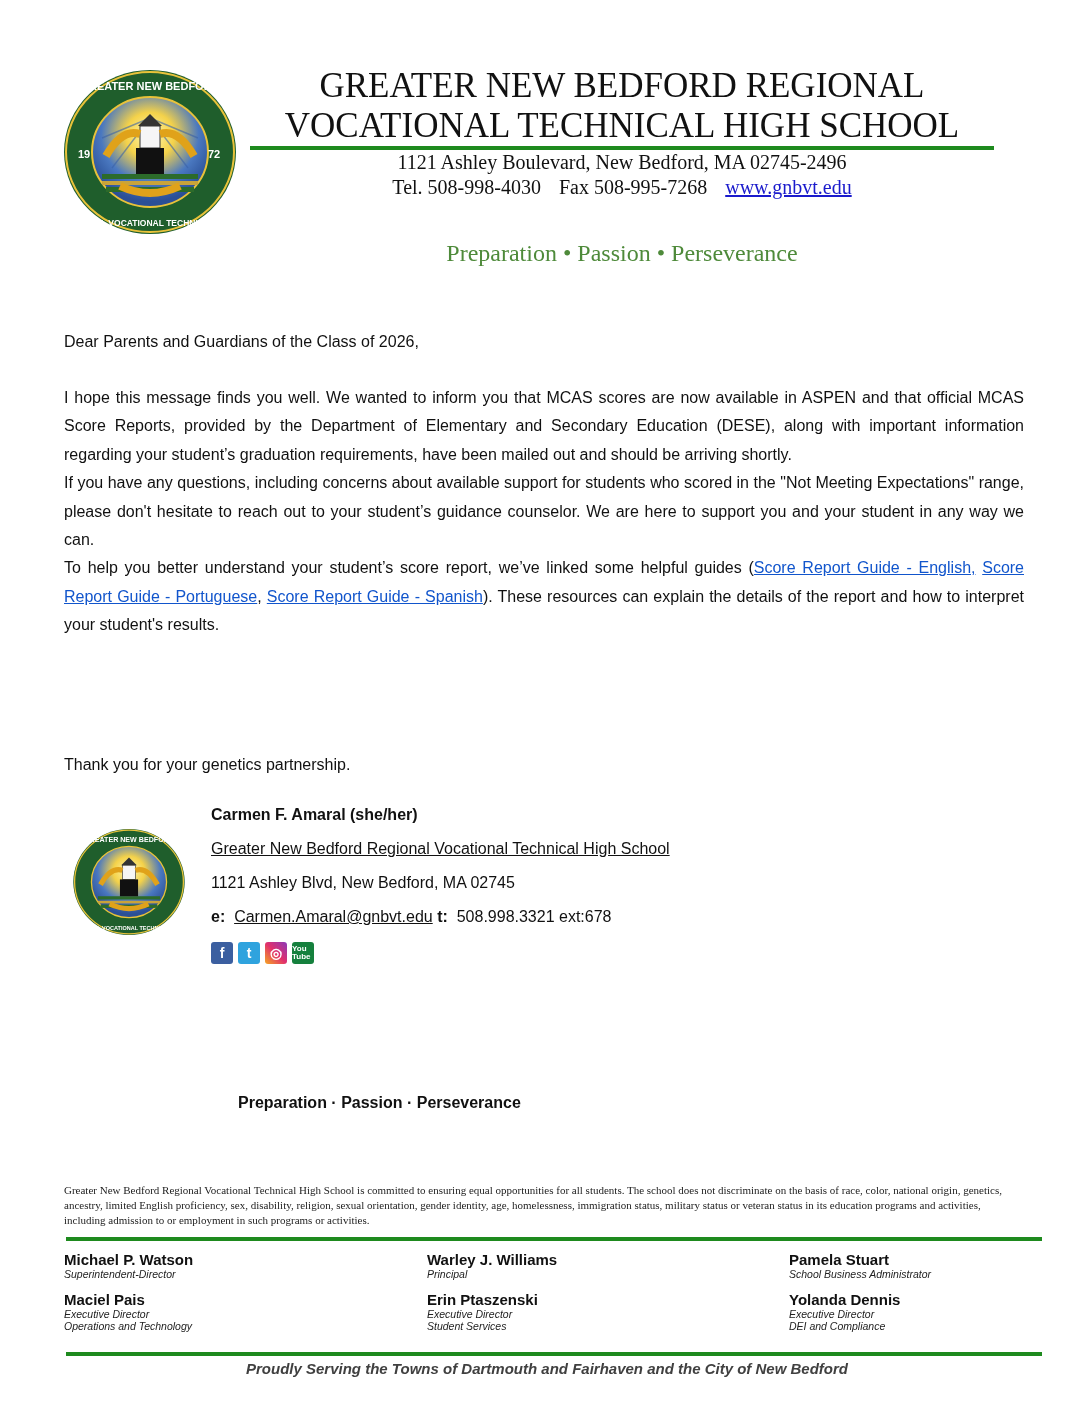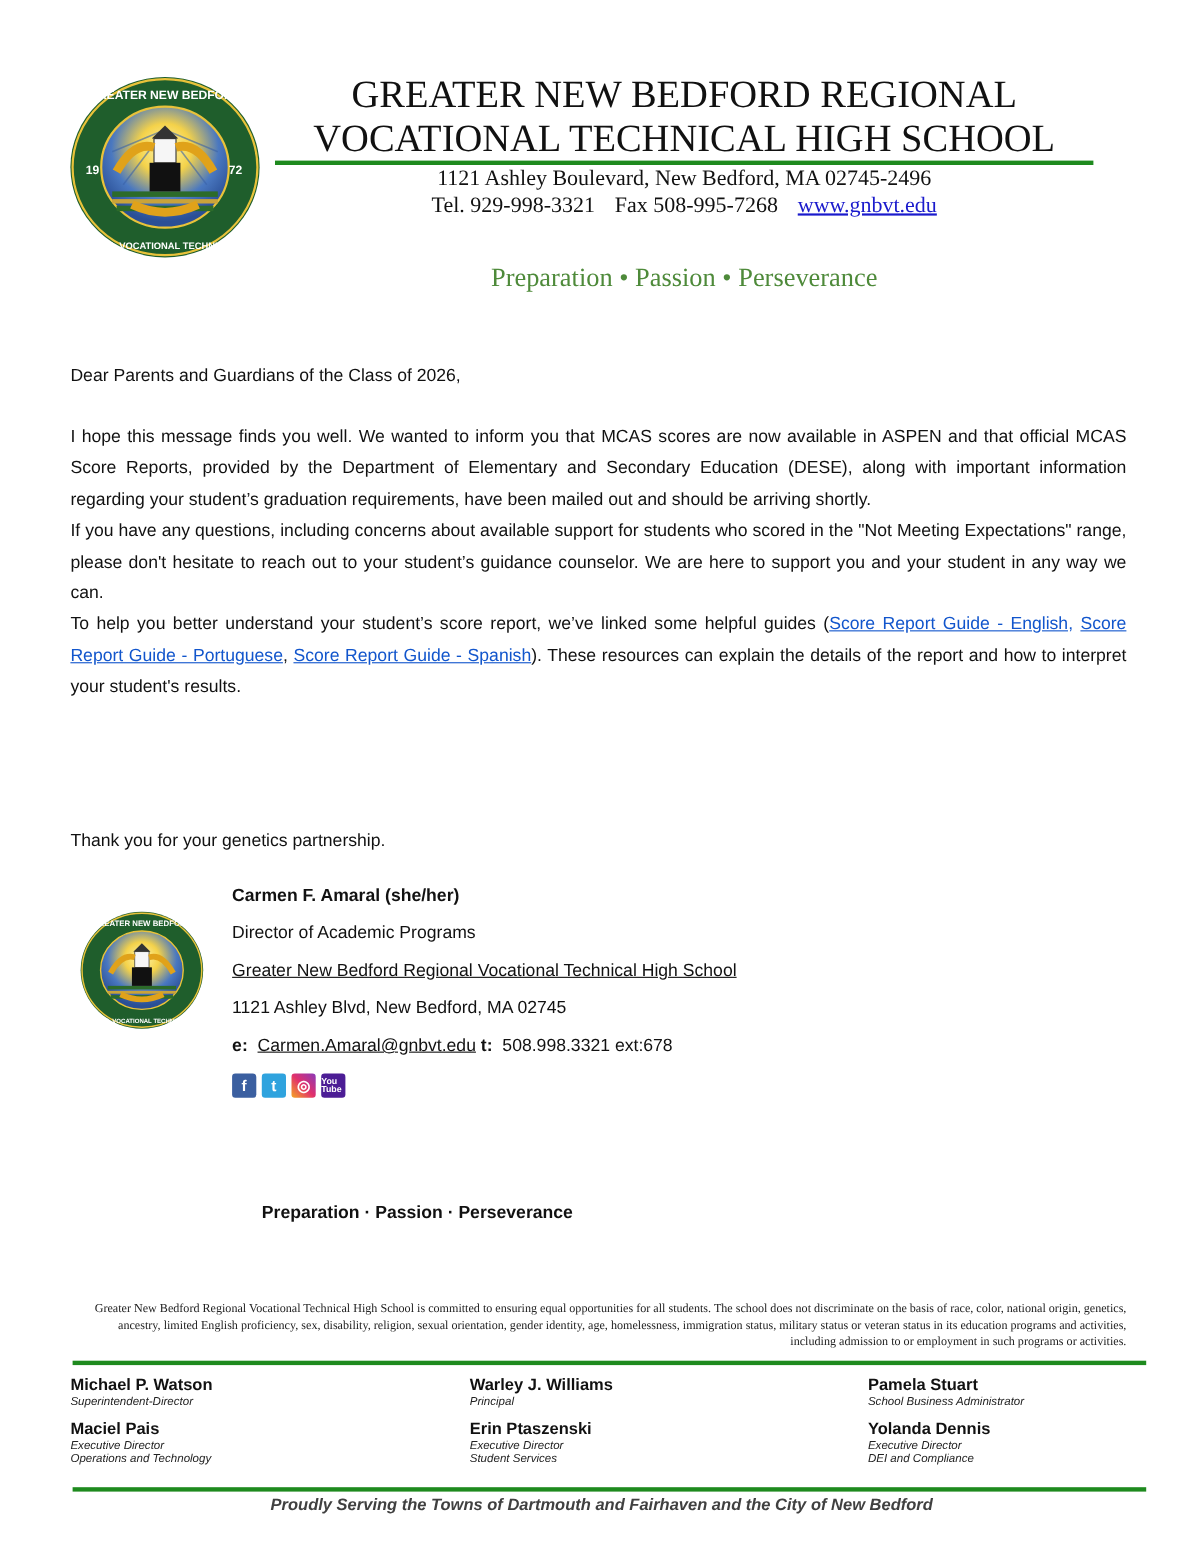--- a/index.html
+++ b/index.html
@@ -23,26 +23,26 @@
     .sig { position: absolute; left: 211px; font-family: "Liberation Sans", "DejaVu Sans", sans-serif; font-size: 16px; color: #111; }
     .sig .line { height: 34px; line-height: 34px; white-space: nowrap; }
     .sig .name { font-weight: bold; }
     .sig u, .sig a { color: #111; text-decoration: underline; }
     .sig b { font-weight: bold; }
     .social { display: flex; gap: 5px; margin-top: 8px; }
     .social span { width: 22px; height: 22px; border-radius: 3px; display: inline-flex; align-items: center; justify-content: center; color: #fff; font-family: "Liberation Sans", sans-serif; font-weight: bold; font-size: 14px; }
     .fb { background: #3b5fa0; }
     .tw { background: #2fa3de; }
     .ig { background: linear-gradient(45deg, #f5a623 0%, #e1306c 50%, #8a3ab9 100%); }
-    .yt { background: #4c1d95; font-size: 8px !important; line-height: 8px; }
+    .yt { background: #15803d; font-size: 8px !important; line-height: 8px; }
 
     .motto-bold { position: absolute; left: 238px; top: 1050px; font-family: "Liberation Sans", "DejaVu Sans", sans-serif; font-weight: bold; font-size: 16px; color: #111; margin-top: 44px; }
 
     
-    .disclaimer { position: absolute; left: 64px; width: 960px; top: 1183px; text-align: right; font-family: "Liberation Serif", "DejaVu Serif", serif; font-size: 11px; line-height: 15px; color: #222; }
+    .disclaimer { position: absolute; left: 64px; width: 960px; top: 1183px; text-align: left; font-family: "Liberation Serif", "DejaVu Serif", serif; font-size: 11px; line-height: 15px; color: #222; }
     .staff { position: absolute; width: 260px; font-family: "Liberation Sans", "DejaVu Sans", sans-serif; }
     .staff .sname { font-weight: bold; font-size: 15px; line-height: 17px; color: #111; }
     .staff .srole { font-style: italic; font-size: 10.5px; line-height: 12px; color: #222; }
     .serving { position: absolute; left: 64px; width: 966px; top: 1360px; text-align: center; font-family: "Liberation Sans", "DejaVu Sans", sans-serif; font-weight: bold; font-style: italic; font-size: 15px; color: #404040; }
   </style>
 </head>
 <body>
 
 <svg class="seal" style="left:62px; top:68px;" width="176" height="168" viewBox="0 0 176 168">
   <defs>
@@ -76,21 +76,21 @@
   <text x="146" y="90" font-family="Liberation Sans, sans-serif" font-weight="bold" font-size="11" fill="#ffffff">72</text>
   <text x="88" y="158" text-anchor="middle" font-family="Liberation Sans, sans-serif" font-weight="bold" font-size="8.5" fill="#ffffff">REGIONAL VOCATIONAL TECHNICAL HIGH</text>
 </svg>
 
 <div class="title-line" style="top:66px;">GREATER NEW BEDFORD REGIONAL</div>
 <div class="title-line" style="top:106px;">VOCATIONAL TECHNICAL HIGH SCHOOL</div>
 <div class="rule-green" style="left:250px; top:146px; width:744px;"></div>
 
 <div class="addr" style="top:150px;">1121 Ashley Boulevard, New Bedford, MA 02745-2496</div>
 <div class="addr" style="top:175px;">
-  <span>Tel. 929-998-3321</span><span class="gap"></span><span>Fax 508-995-7268</span><span class="gap"></span><a>www.gnbvt.edu</a>
+  <span>Tel. 508-998-4030</span><span class="gap"></span><span>Fax 508-995-7268</span><span class="gap"></span><a>www.gnbvt.edu</a>
 </div>
 
 <div class="motto-green" style="top:240px;">Preparation • Passion • Perseverance</div>
 
 <div class="letter" style="top:328px;">
   <p>Dear Parents and Guardians of the Class of 2026,</p>
 </div>
 
 <div class="letter" style="top:384px;">
   <p>I hope this message finds you well. We wanted to inform you that MCAS scores are now available in ASPEN and that official MCAS Score Reports, provided by the Department of Elementary and Secondary Education (DESE), along with important information regarding your student’s graduation requirements, have been mailed out and should be arriving shortly.</p>
@@ -114,21 +114,20 @@
   <rect x="74" y="80" width="28" height="26" fill="#111"></rect>
   <path d="M44 88 Q60 60 78 66" stroke="#e0a21a" stroke-width="8" fill="none"></path>
   <path d="M132 88 Q116 60 98 66" stroke="#e0a21a" stroke-width="8" fill="none"></path>
   <path d="M58 118 Q88 132 118 118" stroke="#e0a21a" stroke-width="8" fill="none"></path>
   <text x="88" y="22" text-anchor="middle" font-family="Liberation Sans, sans-serif" font-weight="bold" font-size="11" fill="#ffffff">GREATER NEW BEDFORD</text>
   <text x="88" y="158" text-anchor="middle" font-family="Liberation Sans, sans-serif" font-weight="bold" font-size="8.5" fill="#ffffff">REGIONAL VOCATIONAL TECHNICAL HIGH</text>
 </svg>
 
 <div class="sig" style="top:798px;">
   <div class="line name">Carmen F. Amaral (she/her)</div>
-  <div class="line">Director of Academic Programs</div>
   <div class="line"><u>Greater New Bedford Regional Vocational Technical High School</u></div>
   <div class="line">1121 Ashley Blvd, New Bedford, MA 02745</div>
   <div class="line">
     <b>e:</b>&nbsp; <a>Carmen.Amaral@gnbvt.edu</a> <b>t:</b>&nbsp; <span>508.998.3321 ext:678</span>
   </div>
   <div class="social">
     <span class="fb">f</span>
     <span class="tw">t</span>
     <span class="ig">◎</span>
     <span class="yt">You Tube</span>

